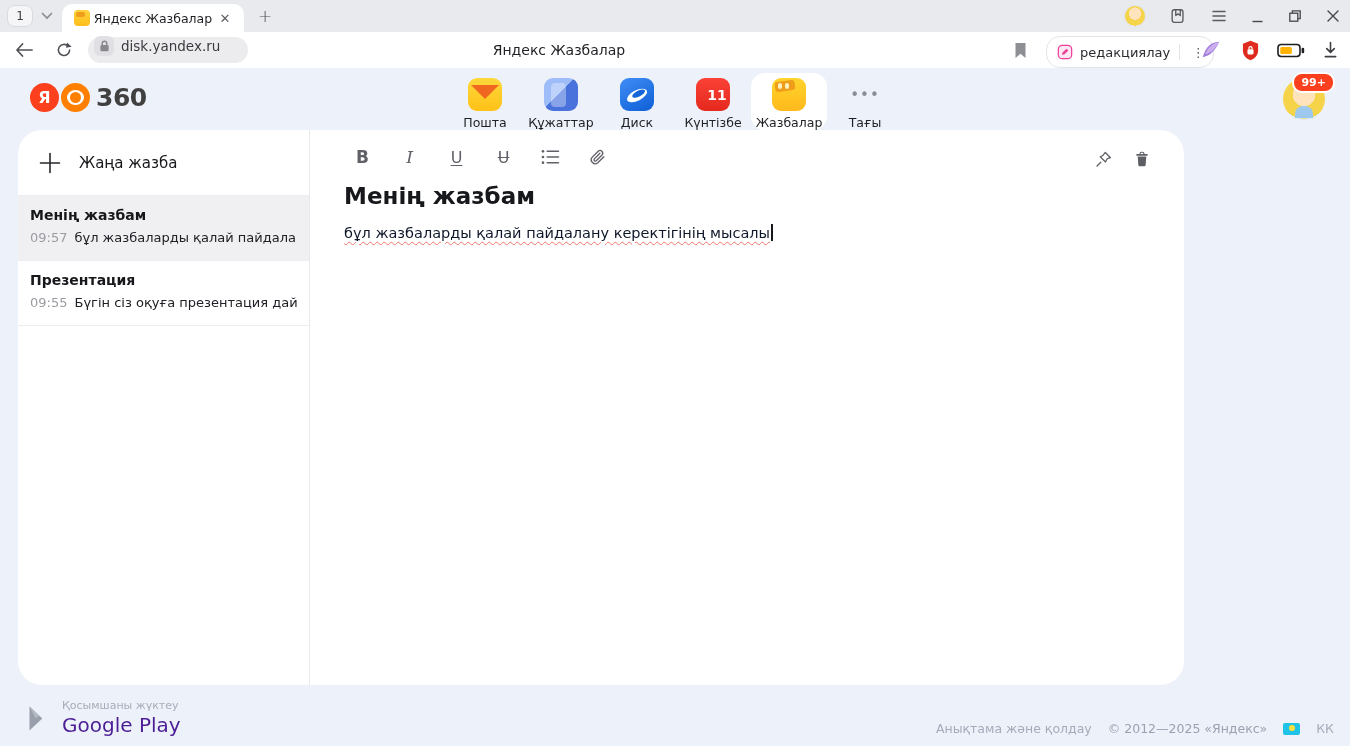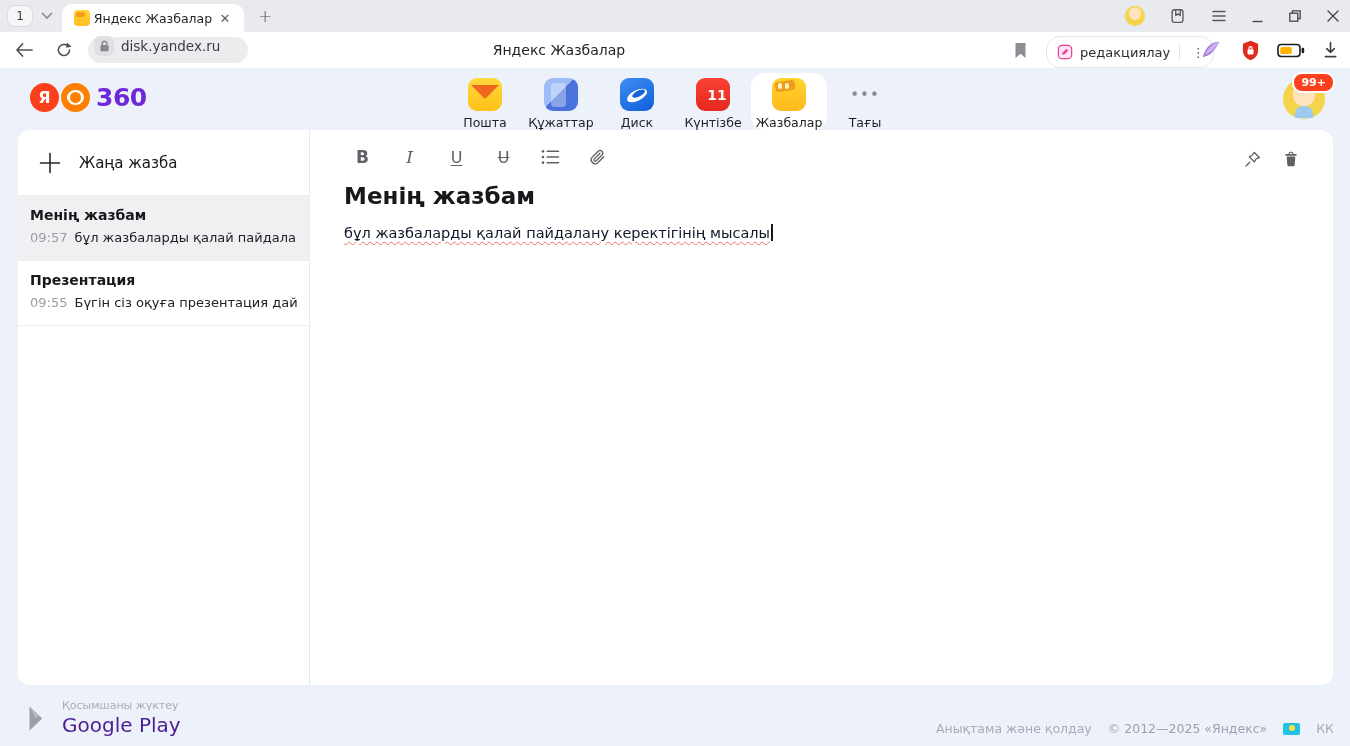--- a/index.html
+++ b/index.html
@@ -31,21 +31,21 @@
   .pill-sep { width:1px; height:16px; background:#e4e5e9; margin-left:2px; }
   .pill-dots { width:22px; text-align:center; color:#5a5b60; font-size:13px; letter-spacing:0; }
 
   
   #page { position:absolute; top:68px; left:0; width:1350px; height:678px; background:#edf1fa; }
   .logo { position:absolute; left:30px; top:15px; display:flex; align-items:center; }
   .logo-ya { width:29px; height:29px; border-radius:50%; background:#fc3f1d; color:#fff; font-weight:bold; font-size:16px; display:flex; align-items:center; justify-content:center; z-index:2; }
   .logo-360ball { width:29px; height:29px; border-radius:50%; background:radial-gradient(circle at 50% 50%, #ff8000 0 100%); margin-left:2px; position:relative; }
   .logo-360ball:before { content:""; position:absolute; left:6px; top:7px; width:17px; height:15px; border-radius:50%; background:#fff; }
   .logo-360ball:after { content:""; position:absolute; left:9px; top:9px; width:11px; height:11px; border-radius:50%; background:#ff8000; }
-  .logo-text { font-size:25px; font-weight:bold; color:#6d28d9; margin-left:6px; letter-spacing:-0.5px; }
+  .logo-text { font-size:25px; font-weight:bold; color:#404040; margin-left:6px; letter-spacing:-0.5px; }
 
   .apps-row { position:absolute; left:50%; transform:translateX(-50%); top:5px; display:flex; }
   .app-cell { width:76px; height:57px; display:flex; flex-direction:column; align-items:center; padding-top:5px; border-radius:14px; }
   .app-cell.active { background:#ffffff; }
   .app-icon { width:34px; height:34px; border-radius:9px; position:relative; overflow:hidden; }
   .app-label { margin-top:4px; font-size:12.5px; color:#1f2024; }
   .icon-mail { background:linear-gradient(180deg,#ffd83c,#ffc117); }
   .icon-mail svg { position:absolute; inset:0; }
   .icon-disk { background:linear-gradient(150deg,#3f8df5,#0f5fd7); }
   .icon-docs { background:linear-gradient(135deg,#9dbcf8 0 45%,#4a72dd 46% 100%); }
@@ -54,21 +54,21 @@
   .icon-notes { background:linear-gradient(180deg,#ffd42c,#ffb91c); }
   .icon-notes:before { content:""; position:absolute; left:3px; top:3px; width:20px; height:10px; background:#ef9d1b; border-radius:3px; transform:rotate(-8deg); }
   .icon-notes:after { content:""; position:absolute; left:6px; top:5px; width:4px; height:6px; background:#fff3c0; border-radius:2px; box-shadow:7px 0 0 #fff3c0; }
   .icon-more { display:flex; align-items:center; justify-content:center; color:#8a8d98; font-size:15px; letter-spacing:1px; }
 
   .hdr-avatar { position:absolute; right:25px; top:10px; width:42px; height:42px; border-radius:50%; background:radial-gradient(circle at 50% 40%,#ffe3bd 0 34%,#f6d44a 35% 72%,#dfe9f3 73%); }
   .hdr-avatar:before { content:""; position:absolute; left:12px; bottom:2px; width:18px; height:12px; border-radius:8px 8px 0 0; background:#9ec9ef; }
   .notif-badge { position:absolute; right:-10px; top:-6px; background:#fc3f1d; color:#fff; font-size:11px; font-weight:bold; padding:2px 7px; border-radius:10px; border:2px solid #fff; }
 
   
-  .card { position:absolute; left:18px; top:62px; width:1315px; height:555px; background:#ffffff; border-radius:12px; display:flex; overflow:hidden; }
+  .card { position:absolute; left:18px; top:62px; width:1166px; height:555px; background:#ffffff; border-radius:24px; display:flex; overflow:hidden; }
   .sidebar { width:292px; border-right:1px solid #e8e9ec; display:flex; flex-direction:column; }
   .new-note { height:66px; border-bottom:1px solid #ededf0; display:flex; align-items:center; padding-left:21px; flex:none; }
   .new-note-label { margin-left:18px; font-size:15px; color:#17181b; }
   .note-item { height:65px; border-bottom:1px solid #ededf0; padding:11px 12px 0 12px; }
   .note-item.selected { background:#f0f0f2; }
   .note-title { font-size:14px; font-weight:bold; color:#17181b; margin-bottom:7px; }
   .note-meta { display:flex; gap:7px; font-size:13px; white-space:nowrap; overflow:hidden;align-items:center; }
   .note-time { color:#9b9ba2; flex:none; }
   .note-preview { color:#202126; }
 

